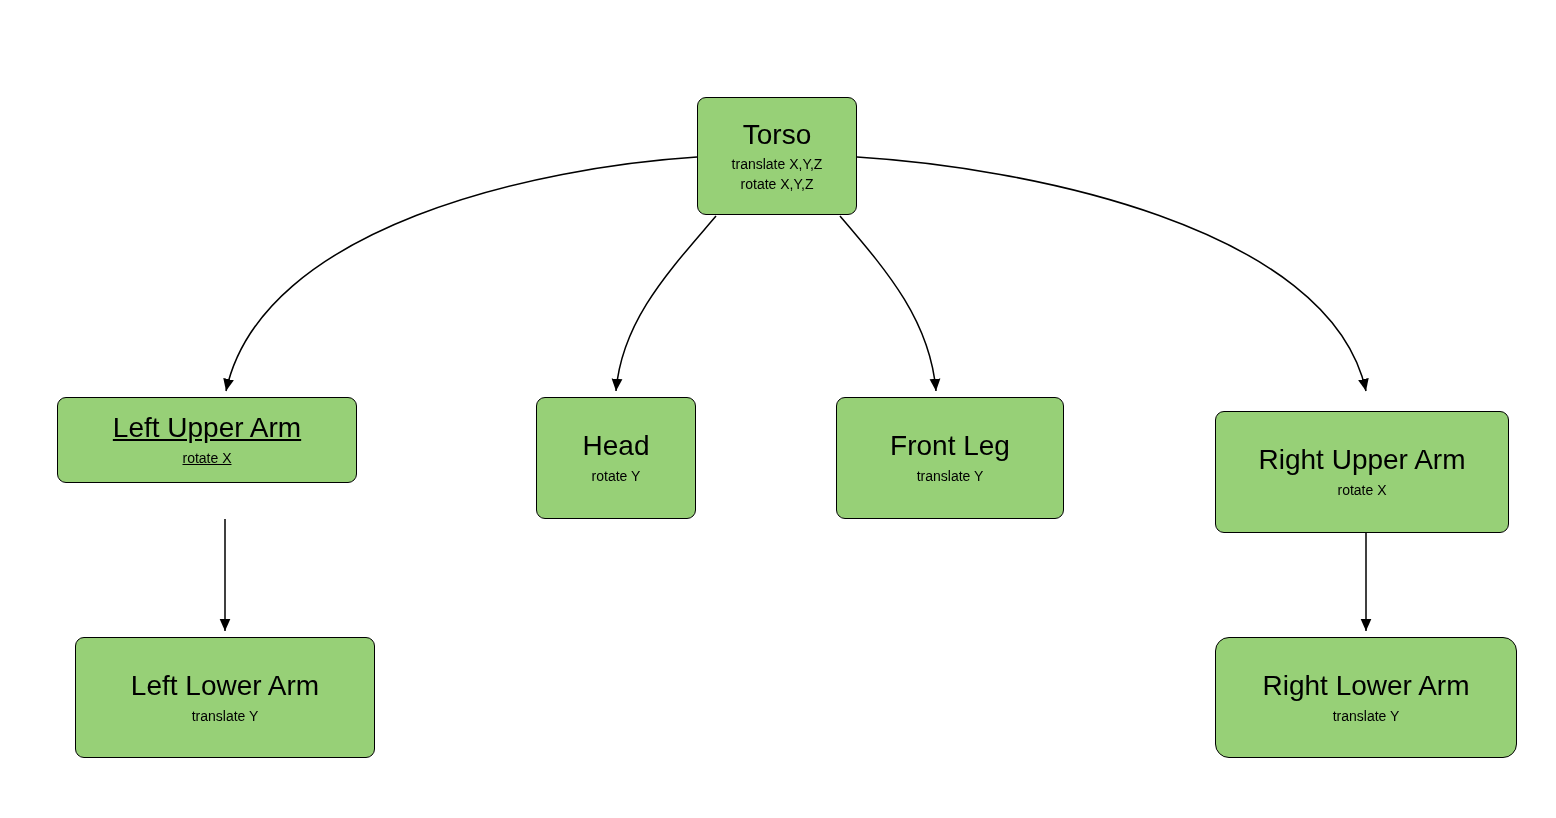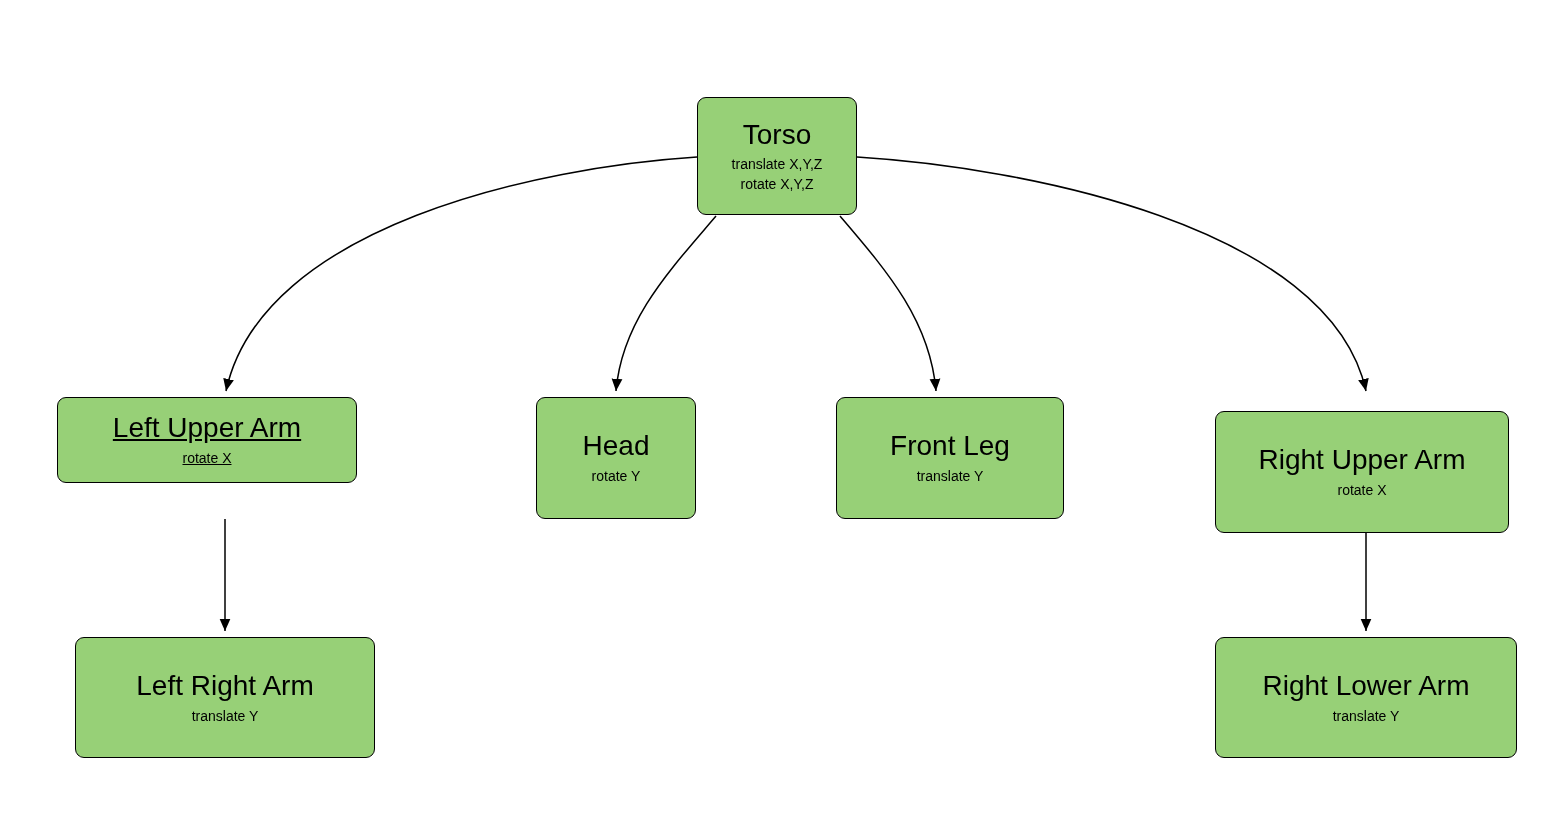--- a/index.html
+++ b/index.html
@@ -55,21 +55,21 @@
     white-space: nowrap;
   }
 
   
   #node-torso           { left: 697px;  top: 97px;  width: 160px; height: 118px; }
   #node-left-upper-arm  { left: 57px;   top: 397px; width: 300px; height: 86px; text-decoration: underline; }
   #node-head            { left: 536px;  top: 397px; width: 160px; height: 122px; justify-content: center; }
   #node-front-leg       { left: 836px;  top: 397px; width: 228px; height: 122px; }
   #node-right-upper-arm { left: 1215px; top: 397px; width: 294px; height: 122px; margin-top: 14px; }
   #node-left-lower-arm  { left: 75px;   top: 637px; width: 300px; height: 121px; }
-  #node-right-lower-arm { left: 1215px; top: 637px; width: 302px; height: 121px; }
+  #node-right-lower-arm { left: 1215px; top: 637px; width: 302px; height: 121px; border-radius: 14px; }
 </style>
 </head>
 <body style="background: rgb(255, 255, 255);">
 
 <div class="canvas">
 
   <svg class="edges-layer" viewBox="0 0 1556 818" aria-hidden="true">
     <defs>
       <marker id="arrowhead" viewBox="0 0 10 10" refX="9" refY="5" markerWidth="9" markerHeight="9" orient="auto">
         <path d="M 0 1 L 9 5 L 0 9 z" fill="#000"></path>
@@ -103,21 +103,21 @@
     <div class="node-title">Front Leg</div>
     <div class="node-sub">translate Y</div>
   </div>
 
   <div class="node" id="node-right-upper-arm">
     <div class="node-title">Right Upper Arm</div>
     <div class="node-sub">rotate X</div>
   </div>
 
   <div class="node" id="node-left-lower-arm">
-    <div class="node-title">Left Right Arm</div>
+    <div class="node-title">Left Lower Arm</div>
     <div class="node-sub">translate Y</div>
   </div>
 
   <div class="node" id="node-right-lower-arm">
     <div class="node-title">Right Lower Arm</div>
     <div class="node-sub">translate Y</div>
   </div>
 
 </div>
 

